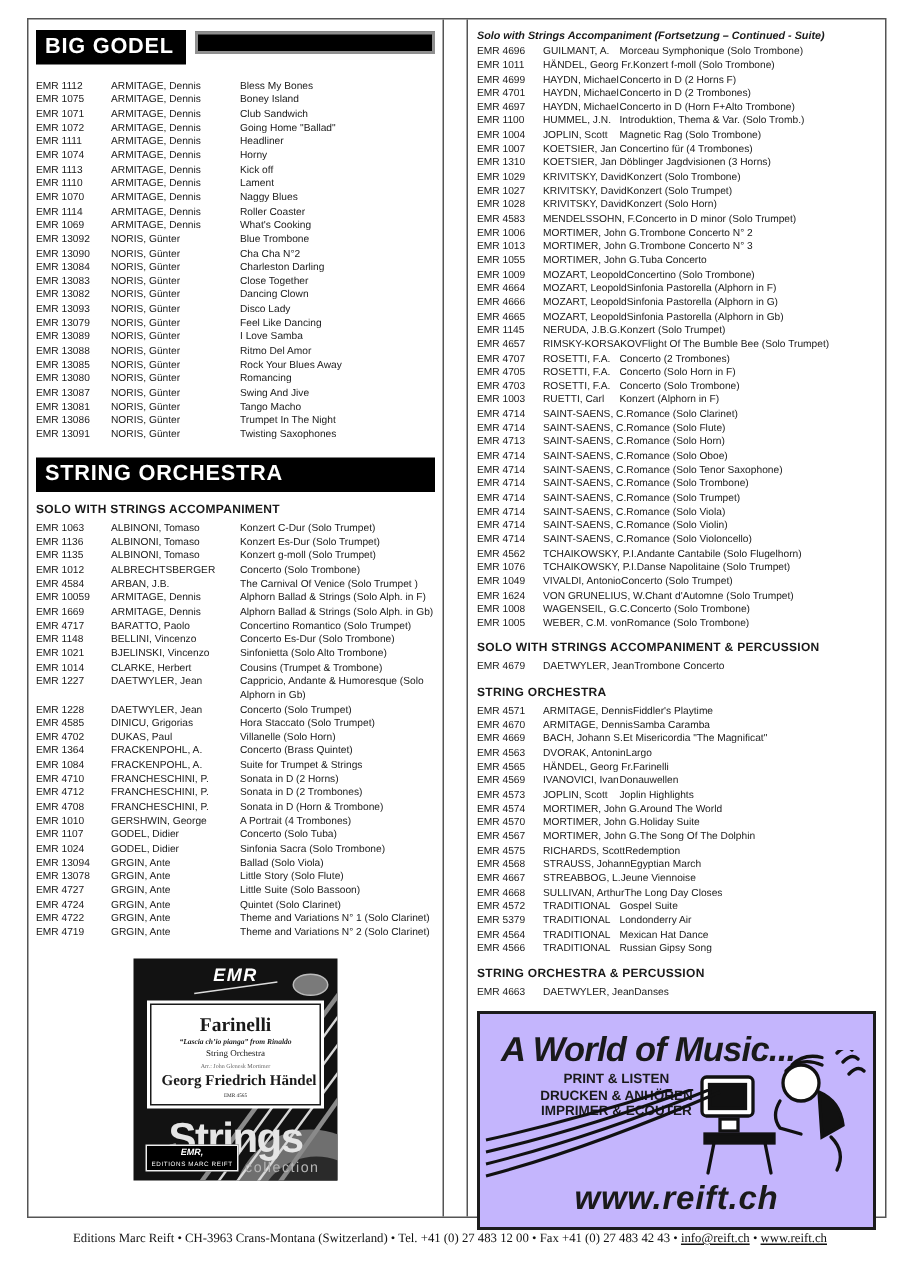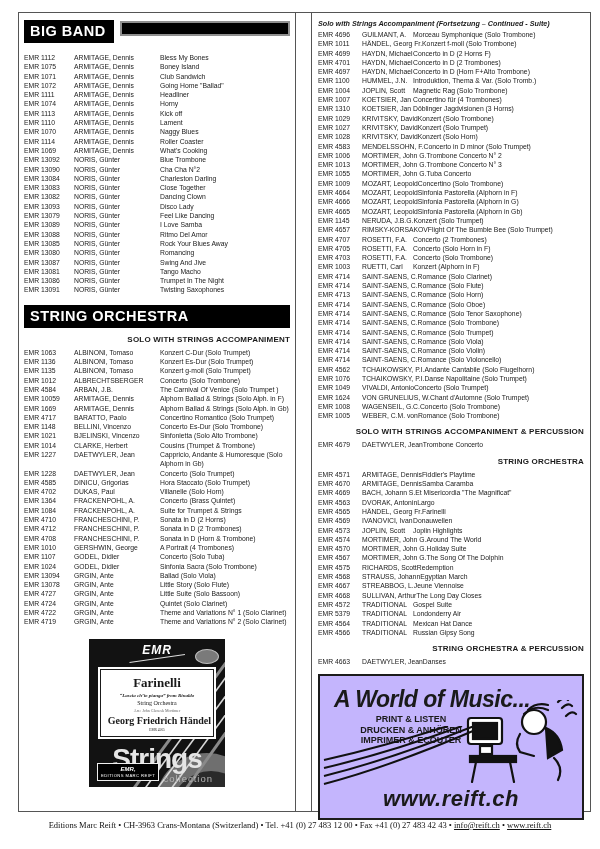--- a/index.html
+++ b/index.html
@@ -32,21 +32,21 @@
   }
   .bar-full { display:block; margin:10px 0 7px 0; }
   
   .rows { }
   .row { display:flex; line-height:9.3px; font-size:6.8px; }
   .c-no { flex:0 0 50px; white-space:nowrap; }
   .c-composer { flex:0 0 86px; white-space:nowrap; }
   .c-title { flex:1; }
   .col-right .c-no { flex:0 0 44px; }
   .col-right .c-composer { flex:0 0 51px; }
-  .subhead { font-weight:bold; font-size:8px; margin:7px 0 4px 0; letter-spacing:0.2px;text-align:right; }
+  .subhead { font-weight:bold; font-size:8px; margin:7px 0 4px 0; letter-spacing:0.2px; }
   .cont-head { font-weight:bold; font-style:italic; font-size:7.2px; margin:2px 0 2px 0; }
   
   .cover {
     width:136px; height:148px; background:#121212; margin:12px auto 0 auto;
     position:relative; overflow:hidden;
   }
   .cover svg.strings-art { position:absolute; left:0; top:0; }
   .cover-logo {
     position:absolute; top:4px; left:0; width:100%; text-align:center;
     color:#fff; font-weight:bold; font-style:italic; font-size:12px; letter-spacing:1px;
@@ -110,21 +110,21 @@
   .footer a { color:#111; text-decoration:underline; }
 </style>
 </head>
 <body>
 
 <div class="page">
   <div class="frame">
 
     <div class="col-left">
       <div class="bar-row">
-        <div class="bar">BIG BAND</div>
+        <div class="bar">BIG GODEL</div>
         <div class="bar-empty"></div>
       </div>
 
       <div class="rows">
           <div class="row">
             <span class="c-no">EMR 1112</span>
             <span class="c-composer">ARMITAGE, Dennis</span>
             <span class="c-title">Bless My Bones</span>
           </div>
           <div class="row">

